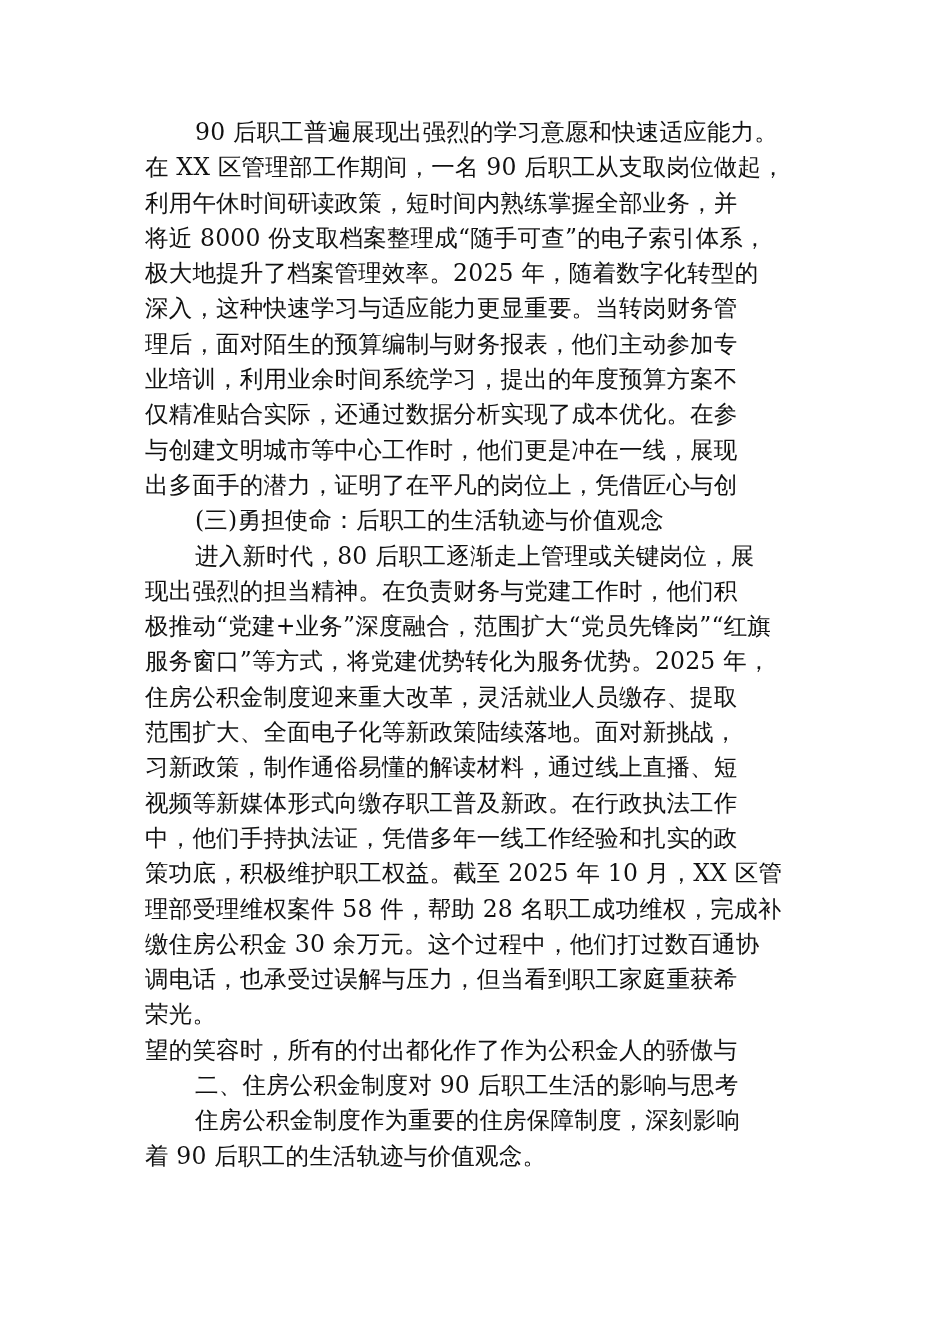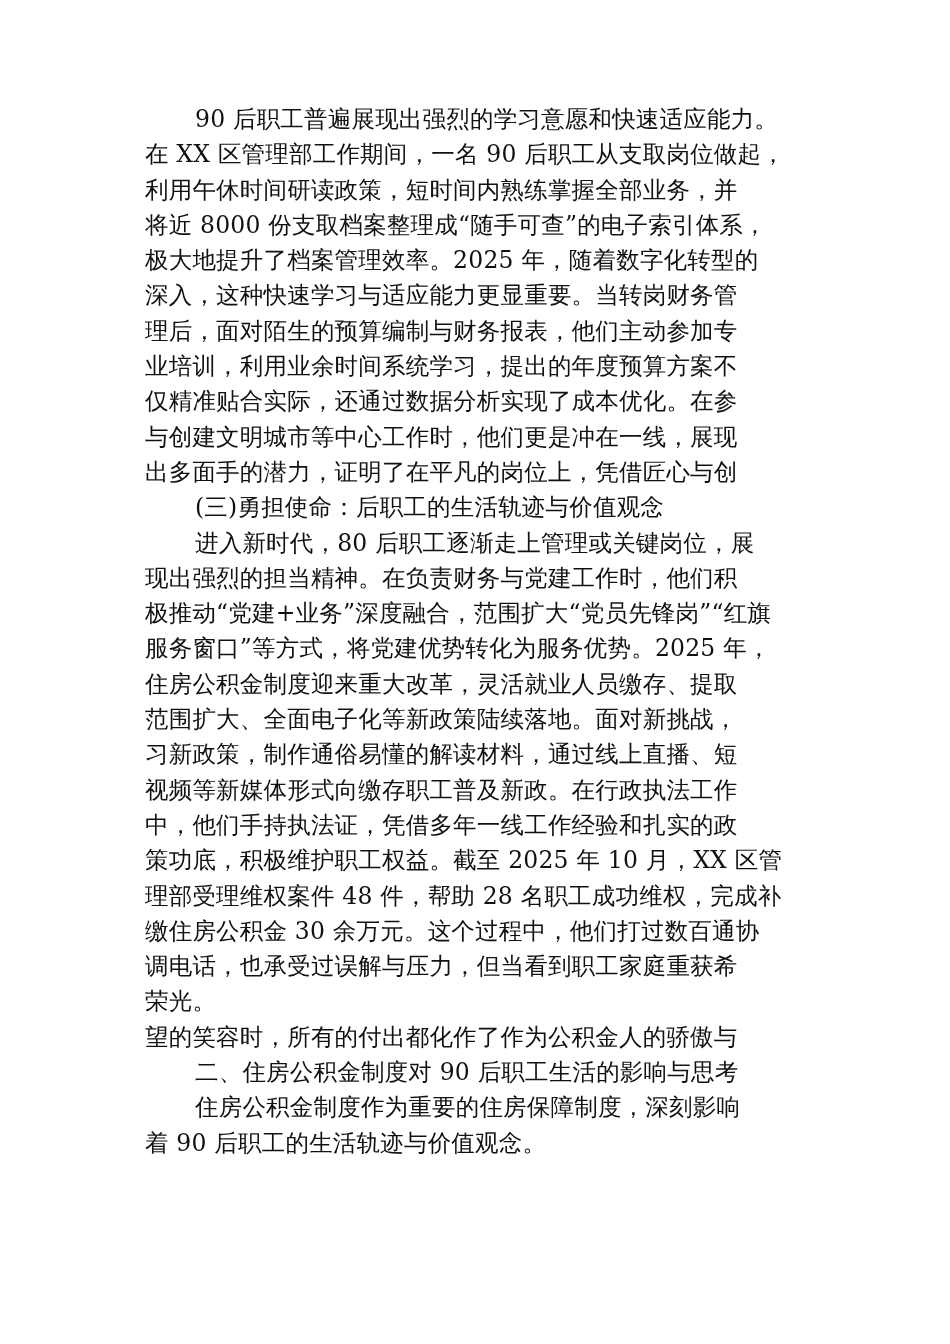--- a/index.html
+++ b/index.html
@@ -1,18 +1,18 @@
 <!DOCTYPE html>
 <html><head>
   <meta charset="utf-8">
   <style>
     html, body { margin: 0; padding: 0; background: #ffffff; }
     body { width: 950px; height: 1344px; position: relative; overflow: hidden; }
     .page {
-      position: absolute; left: 145px; top: 102px; width: 680px;
+      position: absolute; left: 145px; top: 115px; width: 680px;
       font-family: "DejaVu Serif", "Liberation Serif", serif;
       font-size: 23.5px; line-height: 35.3px; color: #111111;
     }
     .line { white-space: nowrap; height: 35.3px; letter-spacing: 0.2px; }
     .indent { padding-left: 50px; }
   </style>
 </head>
 <body>
 
 <div class="page">
@@ -31,21 +31,21 @@
   <div class="line indent">进入新时代，80 后职工逐渐走上管理或关键岗位，展</div>
   <div class="line">现出强烈的担当精神。在负责财务与党建工作时，他们积</div>
   <div class="line">极推动“党建+业务”深度融合，范围扩大“党员先锋岗”“红旗</div>
   <div class="line">服务窗口”等方式，将党建优势转化为服务优势。2025 年，</div>
   <div class="line">住房公积金制度迎来重大改革，灵活就业人员缴存、提取</div>
   <div class="line">范围扩大、全面电子化等新政策陆续落地。面对新挑战，</div>
   <div class="line">习新政策，制作通俗易懂的解读材料，通过线上直播、短</div>
   <div class="line">视频等新媒体形式向缴存职工普及新政。在行政执法工作</div>
   <div class="line">中，他们手持执法证，凭借多年一线工作经验和扎实的政</div>
   <div class="line">策功底，积极维护职工权益。截至 2025 年 10 月，XX 区管</div>
-  <div class="line">理部受理维权案件 48 件，帮助 28 名职工成功维权，完成补</div>
+  <div class="line">理部受理维权案件 58 件，帮助 28 名职工成功维权，完成补</div>
   <div class="line">缴住房公积金 30 余万元。这个过程中，他们打过数百通协</div>
   <div class="line">调电话，也承受过误解与压力，但当看到职工家庭重获希</div>
   <div class="line">荣光。</div>
   <div class="line">望的笑容时，所有的付出都化作了作为公积金人的骄傲与</div>
   <div class="line indent">二、住房公积金制度对 90 后职工生活的影响与思考</div>
   <div class="line indent">住房公积金制度作为重要的住房保障制度，深刻影响</div>
   <div class="line">着 90 后职工的生活轨迹与价值观念。</div>
 </div>
 
 </body></html>

